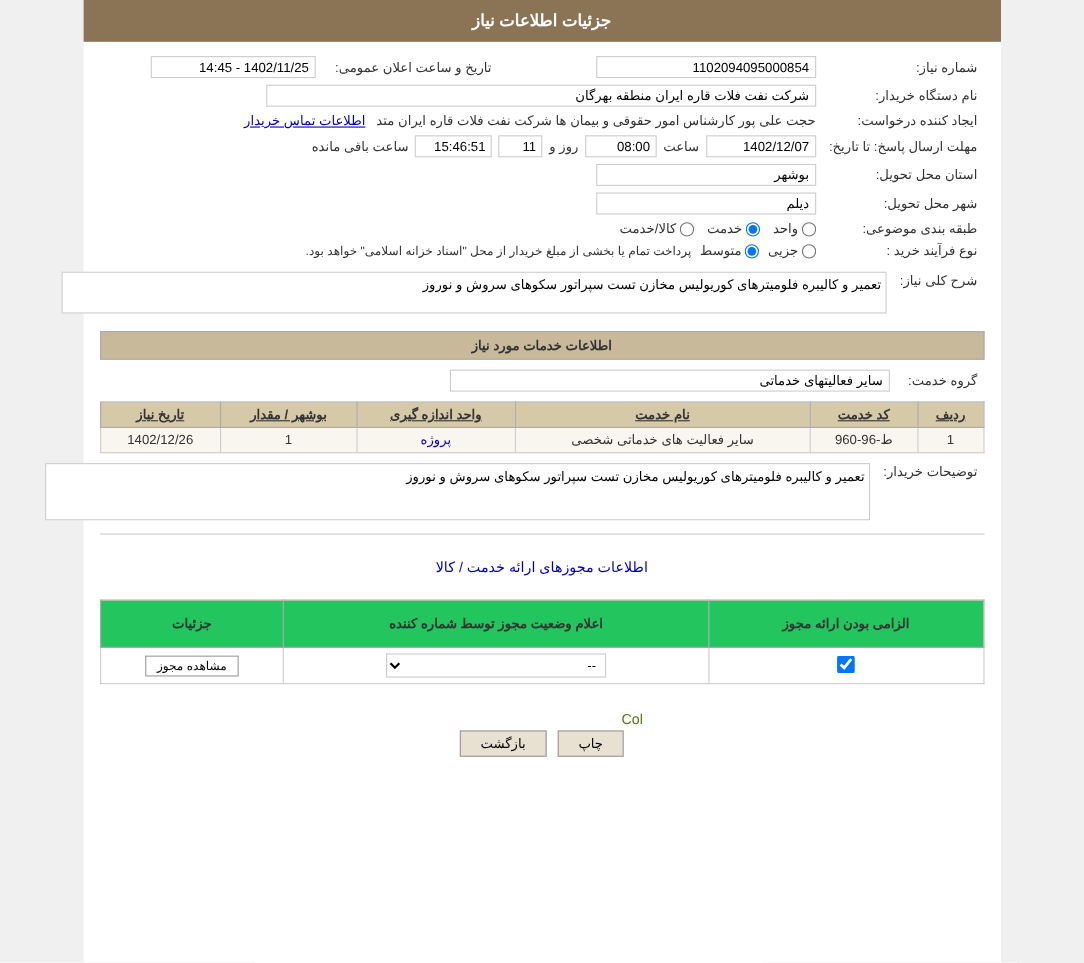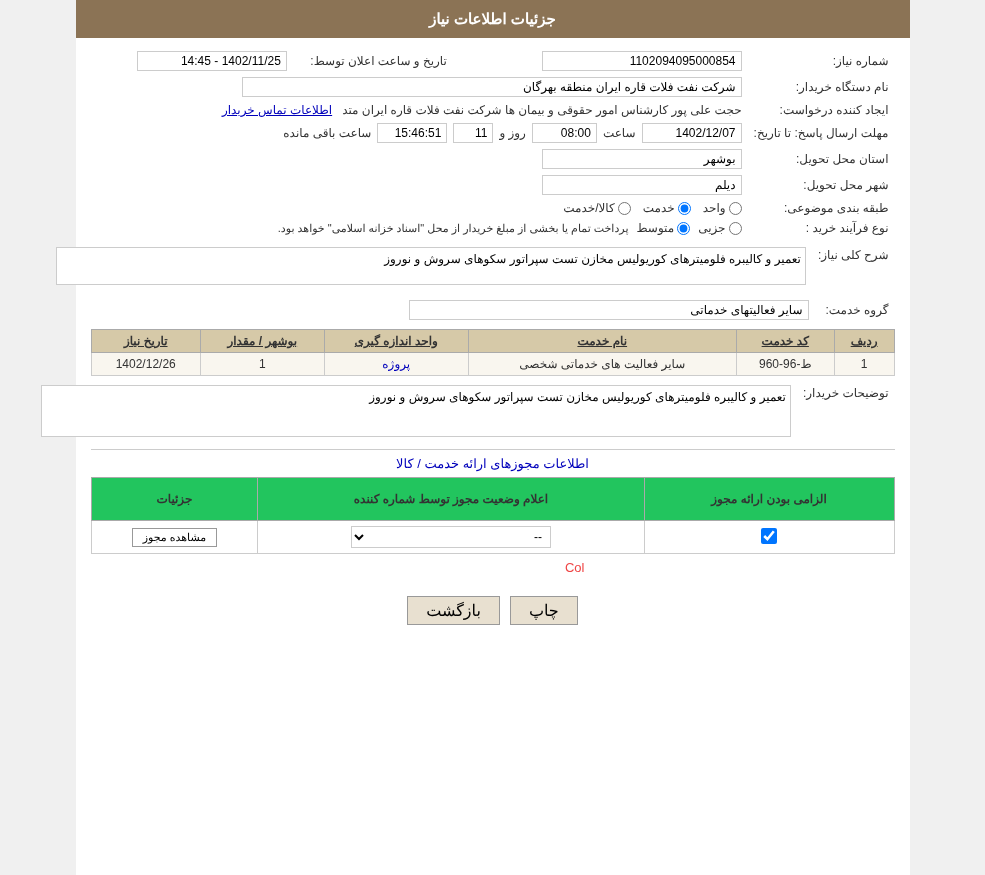--- a/index.html
+++ b/index.html
@@ -121,21 +121,21 @@
       text-align: center;
       font-weight: bold;
     }
     .permissions-table td {
       border: 1px solid #ccc;
       padding: 5px;
       text-align: center;
     }
     .btn {
       padding: 4px 18px;
-      font-size: 16px;
+      font-size: 12px;
       font-family: Tahoma, Arial, sans-serif;
       cursor: pointer;
       border: 1px solid #aaa;
     }
     .btn-print {
       background: #e8e0d0;
       border: 1px solid #999;
     }
     .btn-back {
       background: #e8e0d0;
@@ -174,42 +174,43 @@
     .inline-row {
       display: flex;
       flex-direction: row;
       align-items: center;
       direction: rtl;
       gap: 6px;
     }
     .text-link { color: #0000bb; cursor: pointer; }
     .col-detect {
       font-size: 13px;
-      color: #ef4444;
+      color: #4d7c0f;
+      margin-top: 18px;
     }
   </style>
 </head>
 <body>
 
 <div class="page-wrapper">
   <div class="page-header">
     <span>جزئیات اطلاعات نیاز</span>
   </div>
 
   <div class="main-content">
 
     <table class="info-table">
       <tbody>
           <tr>
         <td class="label-cell">شماره نیاز:</td>
         <td class="value-cell">
           <input class="input-field input-medium" type="text" value="1102094095000854" readonly="" style="">
         </td>
         <td style="width:30px;"></td>
-        <td class="label-cell" style="width:160px;">تاریخ و ساعت اعلان توسط:</td>
+        <td class="label-cell" style="width:160px;">تاریخ و ساعت اعلان عمومی:</td>
         <td class="value-cell">
           <input class="input-field" type="text" value="1402/11/25 - 14:45" readonly="" style="width: 150px;">
         </td>
       </tr>
       <tr>
         <td class="label-cell">نام دستگاه خریدار:</td>
         <td colspan="4" class="value-cell">
           <input class="input-field" type="text" value="شرکت نفت فلات قاره ایران منطقه بهرگان" readonly="" style="width: 500px;">
         </td>
       </tr>
@@ -289,20 +290,23 @@
       <tbody>
           <tr>
         <td class="label-cell" style="width:100px; vertical-align:top; padding-top:4px;">شرح کلی نیاز:</td>
         <td class="value-cell">
           <textarea class="textarea-field" rows="2" style="width: 750px;" readonly="">تعمیر و کالیبره فلومیترهای کوریولیس مخازن تست سپراتور سکوهای سروش و نوروز</textarea>
         </td>
       </tr>
     </tbody>
       </table>
 
+    <div class="section-title">
+      <span>اطلاعات خدمات مورد نیاز</span>
+    </div>
 
     <table class="info-table">
       <tbody>
           <tr>
         <td class="label-cell" style="width:80px;">گروه خدمت:</td>
         <td class="value-cell">
           <input class="input-field" type="text" value="سایر فعالیتهای خدماتی" readonly="" style="width: 400px;">
         </td>
       </tr>
     </tbody>
@@ -337,21 +341,21 @@
         <td class="label-cell" style="width:100px; vertical-align:top; padding-top:4px;">توضیحات خریدار:</td>
         <td class="value-cell">
           <textarea class="textarea-field" rows="3" style="width: 750px;" readonly="">تعمیر و کالیبره فلومیترهای کوریولیس مخازن تست سپراتور سکوهای سروش و نوروز</textarea>
         </td>
       </tr>
     </tbody>
       </table>
 
     <hr class="section-divider">
 
-    <div style="text-align:center; color:#0000bb; font-size:13px; margin: 6px 0; cursor:pointer;">
+    <div style="text-align:center; color:#0000bb; font-size:13px; margin: 22px 0; cursor:pointer;">
       <span>اطلاعات مجوزهای ارائه خدمت / کالا</span>
     </div>
 
     <table class="permissions-table">
       <thead>
         <tr>
           <th>الزامی بودن ارائه مجوز</th>
           <th>اعلام وضعیت مجوز توسط شماره کننده</th>
           <th>جزئیات</th>
         </tr>

